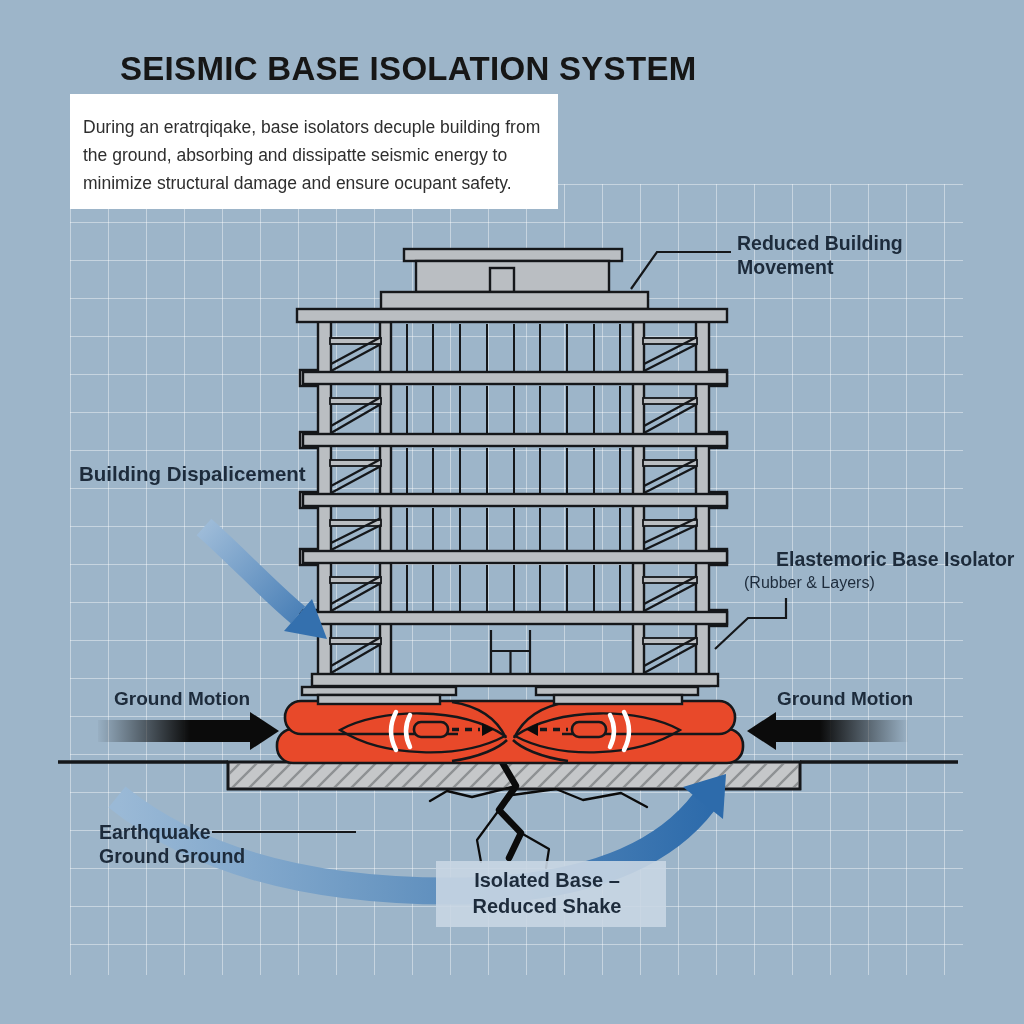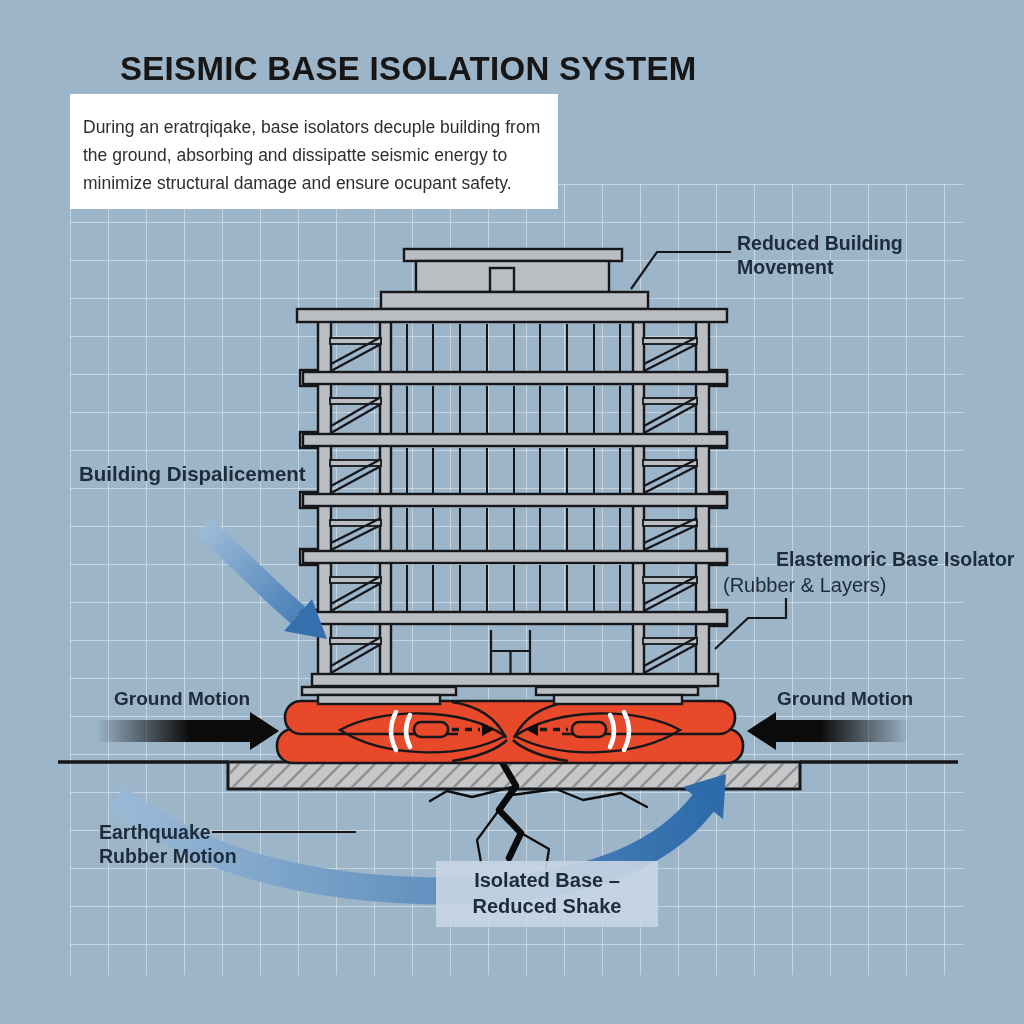--- a/index.html
+++ b/index.html
@@ -14,25 +14,25 @@
   svg.diagram{position:absolute;left:0;top:0;}
   .title{position:absolute;left:74px;top:50px;font-size:33px;font-weight:700;
     letter-spacing:.3px;color:var(--title-text,#161616);margin-left:46px;}
   .descbox{position:absolute;left:70px;top:94px;width:462px;background:var(--desc-bg,#fff);
     padding:19px 13px 12px 13px;font-size:17.5px;line-height:28px;color:var(--desc-text,#2e2e2e);}
   .lbl{position:absolute;color:var(--label-text,#1d2b3b);font-weight:600;white-space:pre-line;}
   .lbl.reg{font-weight:400;}
   .lbl-reduced{left:737px;top:231px;font-size:19.5px;line-height:24px;}
   .lbl-disp{left:79px;top:462px;font-size:20.5px;}
   .lbl-elast{left:744px;top:548px;font-size:19.5px;margin-left:32px;}
-  .lbl-elast-sub{left:723px;top:574px;font-size:20px;}
+  .lbl-elast-sub{left:744px;top:574px;font-size:16px;}
   .lbl-gm-left{left:114px;top:688px;font-size:19px;font-weight:700;}
   .lbl-gm-right{left:777px;top:688px;font-size:19px;font-weight:700;}
   .lbl-eq{left:99px;top:820px;font-size:19.5px;line-height:24px;}
-  .isolated-box{position:absolute;left:436px;top:861px;width:222px;padding:6px 0 8px 0;
+  .isolated-box{position:absolute;left:436px;top:861px;width:222px;padding:6px 8px 8px 0;
     background:var(--isolated-box-bg,rgba(201,214,227,.9));text-align:center;
     font-size:20px;font-weight:600;line-height:26px;color:var(--label-text,#1d2b3b);white-space:pre-line;}
   .gray{fill:var(--building-gray,#babec2);stroke:var(--outline,#15171a);stroke-width:2.4;}
   .grayThin{fill:var(--building-gray,#babec2);stroke:var(--outline,#15171a);stroke-width:1.8;}
   .ln{stroke:var(--outline,#15171a);fill:none;}
   .red{fill:var(--isolator-red,#e8492a);stroke:var(--outline,#15171a);stroke-width:2.6;}
   .redFill{fill:var(--isolator-red,#e8492a);stroke:none;}
   .blk{fill:var(--arrow-black,#0b0b0b);}
   .wht{stroke:#fff;stroke-width:4.5;fill:none;stroke-linecap:round;}
 </style>
@@ -199,16 +199,16 @@
   <div class="descbox">During an eratrqiqake, base isolators decuple building from the ground, absorbing and dissipatte seismic energy to minimize structural damage and ensure ocupant safety.</div>
 
   <div class="lbl lbl-reduced">Reduced Building
 Movement</div>
   <div class="lbl lbl-disp">Building Dispalicement</div>
   <div class="lbl lbl-elast">Elastemoric Base Isolator</div>
   <div class="lbl reg lbl-elast-sub">(Rubber &amp; Layers)</div>
   <div class="lbl lbl-gm-left">Ground Motion</div>
   <div class="lbl lbl-gm-right">Ground Motion</div>
   <div class="lbl lbl-eq">Earthqɯake
-Rubber Motion</div>
+Ground Ground</div>
   <div class="isolated-box">Isolated Base –
 Reduced Shake</div>
 </div>
 
 </body></html>

